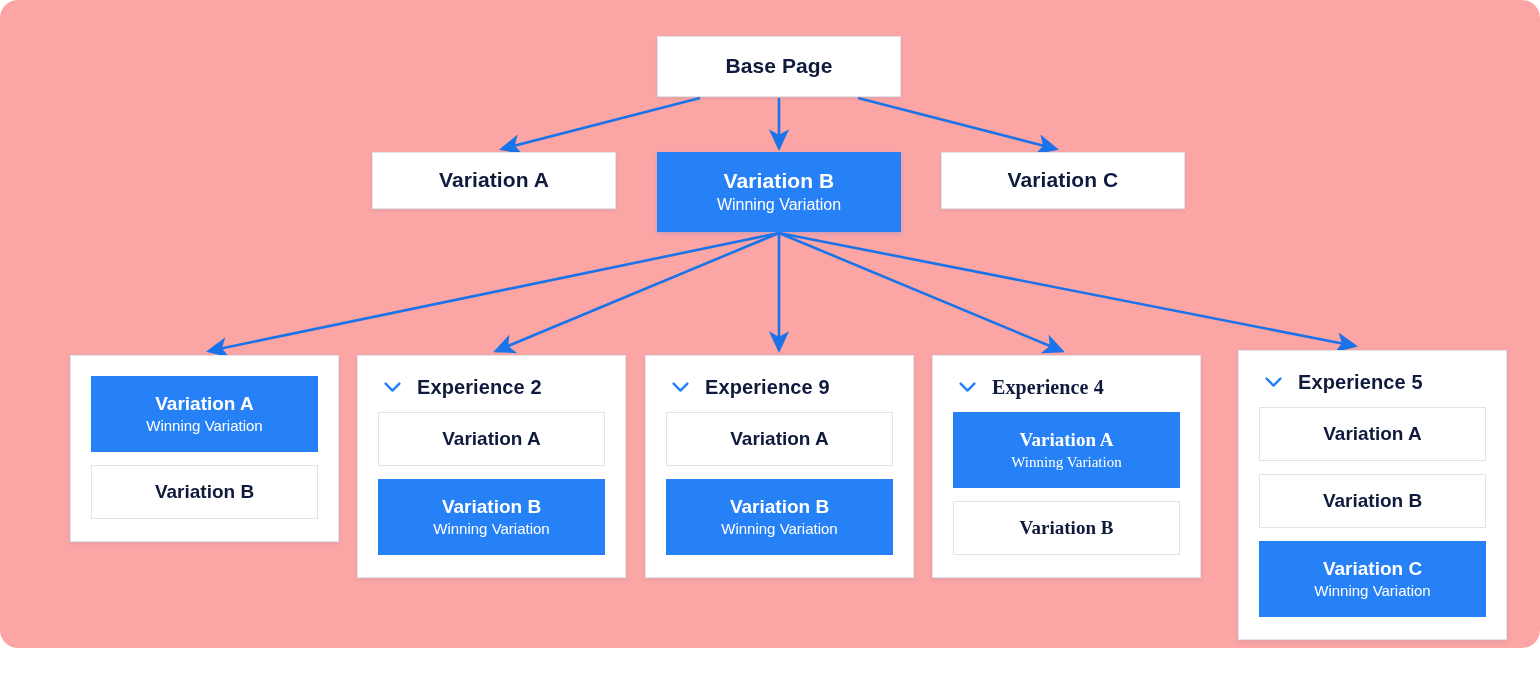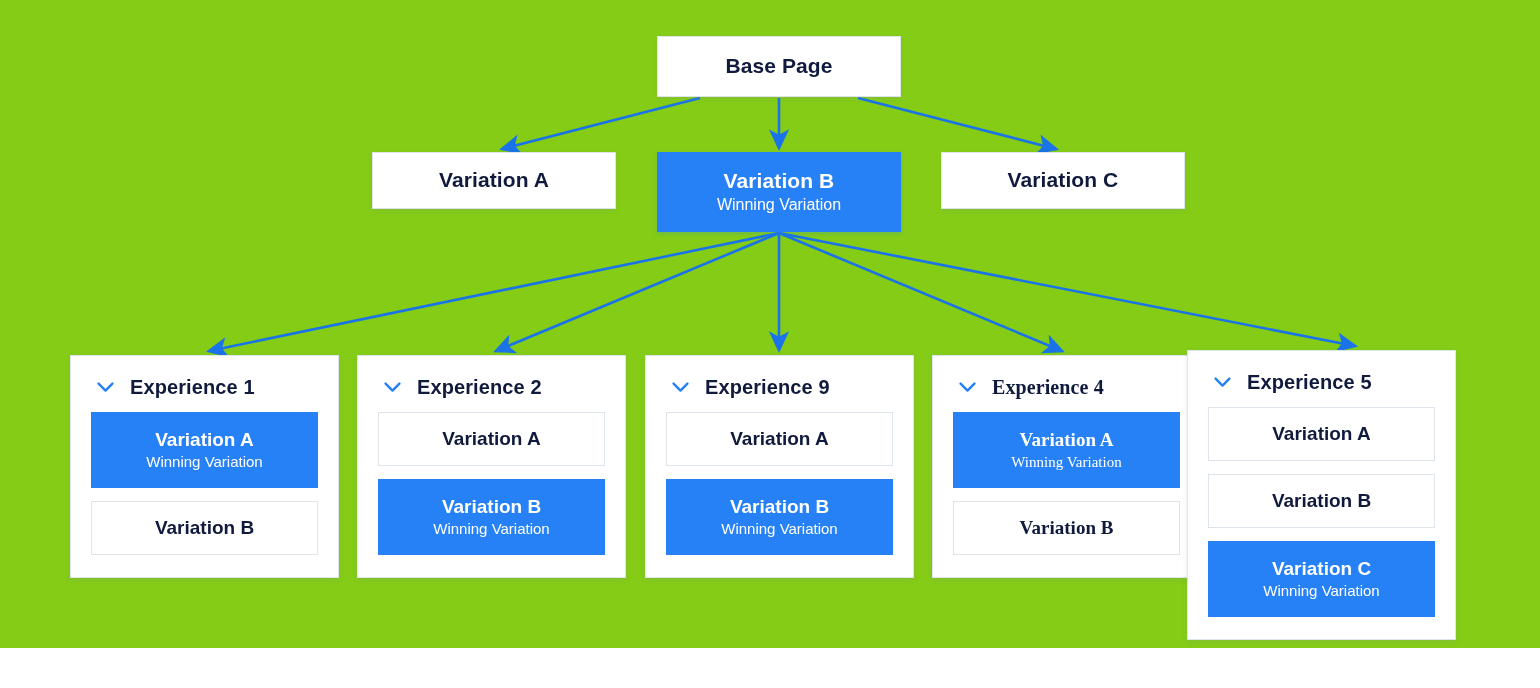--- a/index.html
+++ b/index.html
@@ -7,22 +7,23 @@
     padding: 0;
     background: #ffffff;
   }
   body {
     font-family: "Liberation Sans", sans-serif;
   }
   #stage {
     position: relative;
     width: 1540px;
     height: 648px;
-    background: #84cc16;
+    background: #fca5a5;
     overflow: hidden;
+    border-radius: 18px;
   }
   #connectors {
     position: absolute;
     left: 0;
     top: 0;
     width: 1540px;
     height: 688px;
     pointer-events: none;
   }
 
@@ -131,21 +132,21 @@
     font-size: 15px;
     font-weight: normal;
     line-height: 1.2;
     margin-top: 2px;
   }
 
   #exp-1 { left: 70px;   top: 355px; width: 269px; }
   #exp-2 { left: 357px;  top: 355px; width: 269px; }
   #exp-3 { left: 645px;  top: 355px; width: 269px; }
   #exp-4 { left: 932px;  top: 355px; width: 269px; font-family: Liberation Serif, serif; }
-  #exp-5 { left: 1187px; top: 350px; width: 269px; justify-content: center; }
+  #exp-5 { left: 1238px; top: 350px; width: 269px; justify-content: center; }
 </style>
 </head>
 <body>
 
 <div id="stage">
 
   <svg id="connectors" viewBox="0 0 1540 688" width="1540" height="688" aria-hidden="true">
     <defs>
       <marker id="ah" markerWidth="9" markerHeight="9" refX="7.2" refY="4.5" orient="auto" markerUnits="strokeWidth">
         <path d="M0,0.6 L8.4,4.5 L0,8.4 L2.1,4.5 Z" fill="#1a73e8"></path>
@@ -176,28 +177,20 @@
   <div class="node winner" id="variation-b">
     <div class="title">Variation B</div>
     <div class="sub">Winning Variation</div>
   </div>
 
   <div class="node" id="variation-c">
     <div class="title">Variation C</div>
   </div>
 
   <div class="exp-card" id="exp-1">
-      <div class="exp-head">
-        <span>
-          <svg class="chev" viewBox="0 0 17 11">
-            <path d="M1.6 1.6 L8.5 8.6 L15.4 1.6" fill="none" stroke="#2680f6" stroke-width="2.4" stroke-linecap="round" stroke-linejoin="round"></path>
-          </svg>
-        </span>
-        <span class="exp-title">Experience 1</span>
-      </div>
       <div class="var-box winner">
         <span class="vtitle">Variation A</span>
         <span class="vsub">Winning Variation</span>
       </div>
       <div class="var-box">
         <span class="vtitle">Variation B</span>
       </div>
     </div>
   <div class="exp-card" id="exp-2">
       <div class="exp-head">

